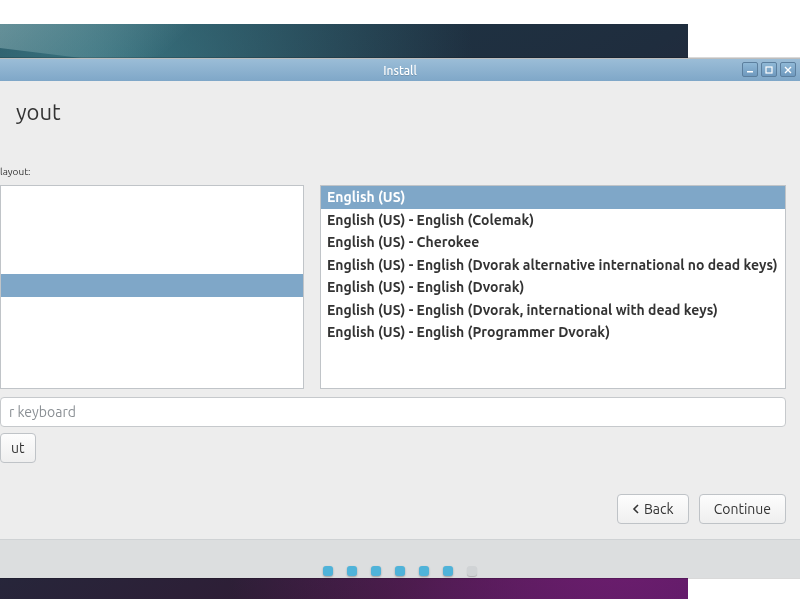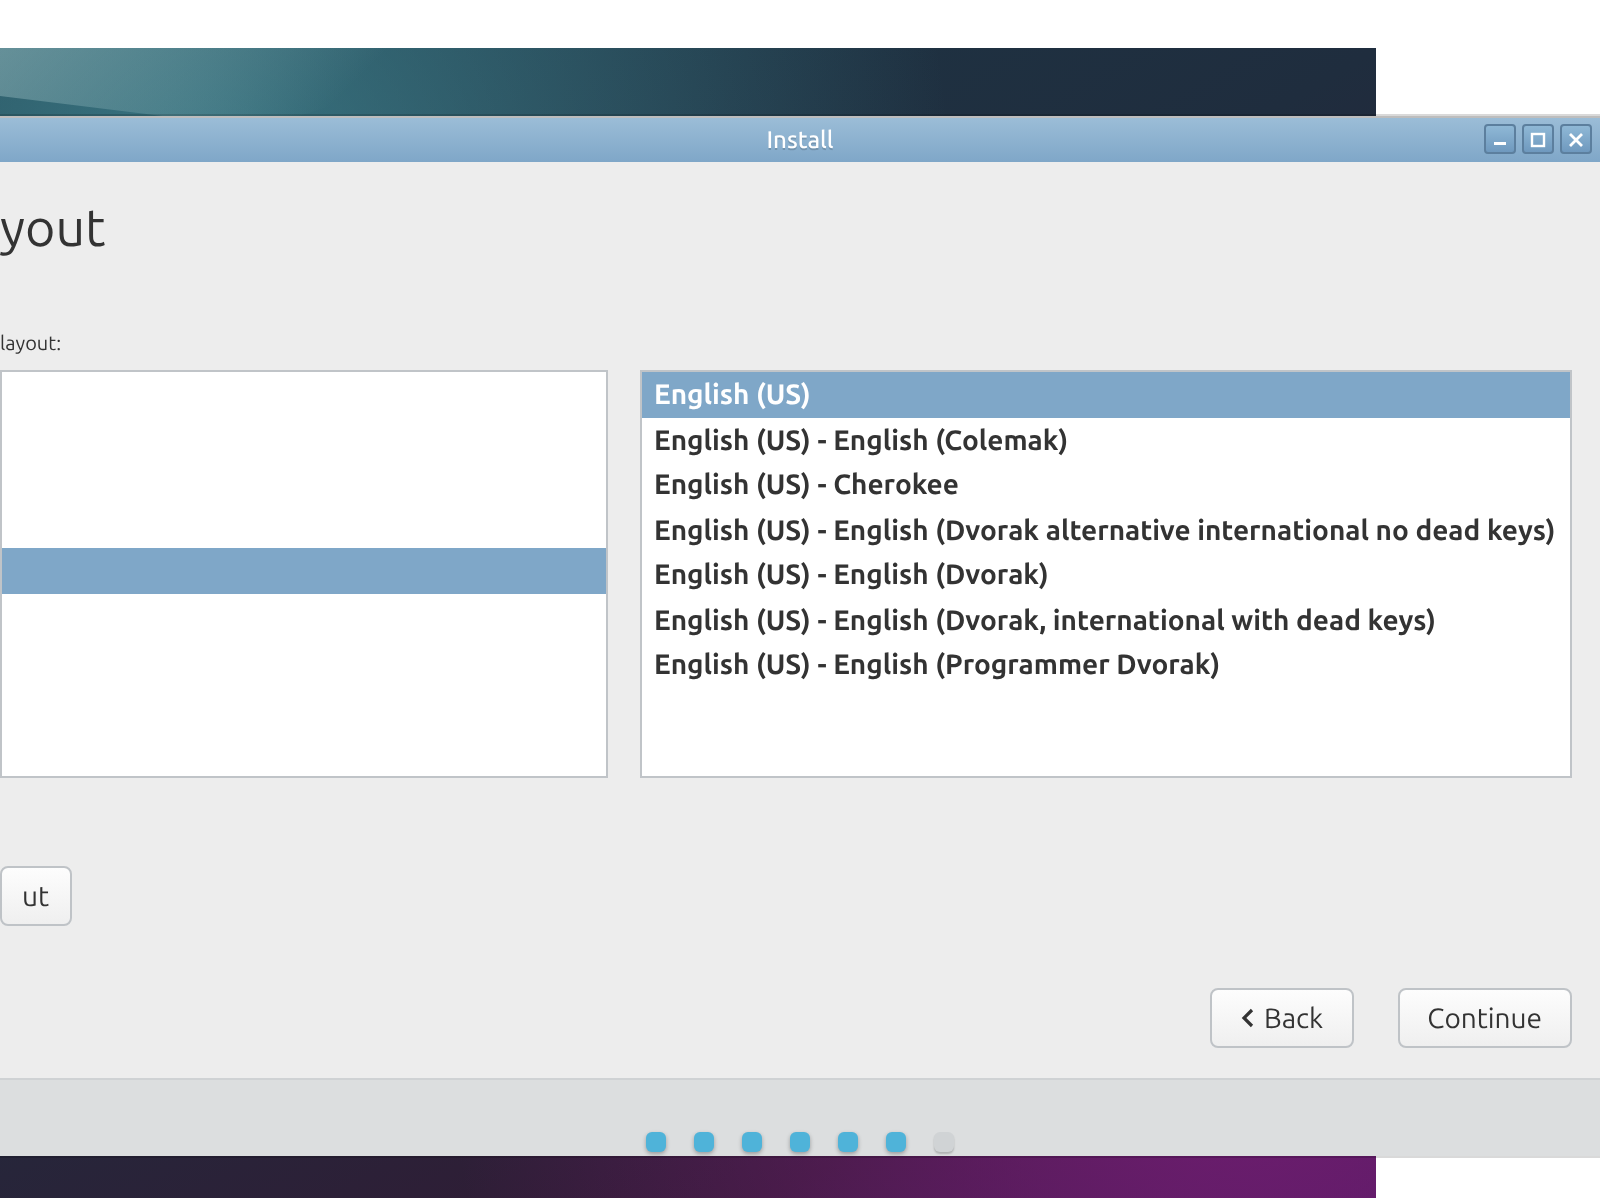--- a/index.html
+++ b/index.html
@@ -47,22 +47,22 @@
     border: 1px solid #5c7f9e;
     border-radius: 2px;
     display: flex; align-items: center; justify-content: center;
     cursor: pointer;
   }
   .tb-btn svg { display: block; }
   .content {
     flex: 1; padding: 0; position: relative; overflow: hidden;
   }
   .page-title {
-    font-size: 26px; font-weight: 400; color: #333;
-    position: absolute; left: 0; top: 18px;
+    font-size: 22px; font-weight: 400; color: #333;
+    position: absolute; left: 16px; top: 18px;
   }
   .section-label {
     position: absolute; left: 0; top: 85px;
     font-size: 10px; color: #333;
   }
   .lists-row {
     position: absolute; left: 0; top: 104px; width: 786px; height: 204px;
     display: flex; gap: 16px;
   }
   .listbox {
@@ -102,21 +102,21 @@
     height: 30px;
     padding: 0 10px;
     border: 1px solid #bfc3c7;
     border-radius: 4px;
     background: linear-gradient(to bottom, #fdfdfd, #efefef);
     font: inherit; color: #333;
     cursor: pointer;
   }
   .nav-row {
     position: absolute; right: 14px; top: 413px;
-    display: flex; gap: 22px;
+    display: flex; gap: 10px;
   }
   .nav-btn {
     height: 30px;
     padding: 0 14px;
     border: 1px solid #bfc3c7;
     border-radius: 4px;
     background: linear-gradient(to bottom, #fdfdfd, #efefef);
     font: inherit; color: #333;
     cursor: pointer;
     display: inline-flex; align-items: center; gap: 4px;
@@ -177,20 +177,21 @@
             <div class="list-item selected">English (US)</div>
             <div class="list-item">English (US) - English (Colemak)</div>
             <div class="list-item">English (US) - Cherokee</div>
             <div class="list-item">English (US) - English (Dvorak alternative international no dead keys)</div>
             <div class="list-item">English (US) - English (Dvorak)</div>
             <div class="list-item">English (US) - English (Dvorak, international with dead keys)</div>
             <div class="list-item">English (US) - English (Programmer Dvorak)</div>
           </div>
       </div>
 
+      <input class="test-input" type="text" placeholder="r keyboard" style="">
 
       <button class="detect-btn">ut</button>
 
       <div class="nav-row">
         <button class="nav-btn">
           <span class="chevron">
             <svg width="8" height="10" viewBox="0 0 8 10">
                 <path d="M6 1 L2 5 L6 9" fill="none" stroke="#333" stroke-width="1.6"></path>
               </svg>
           </span>

